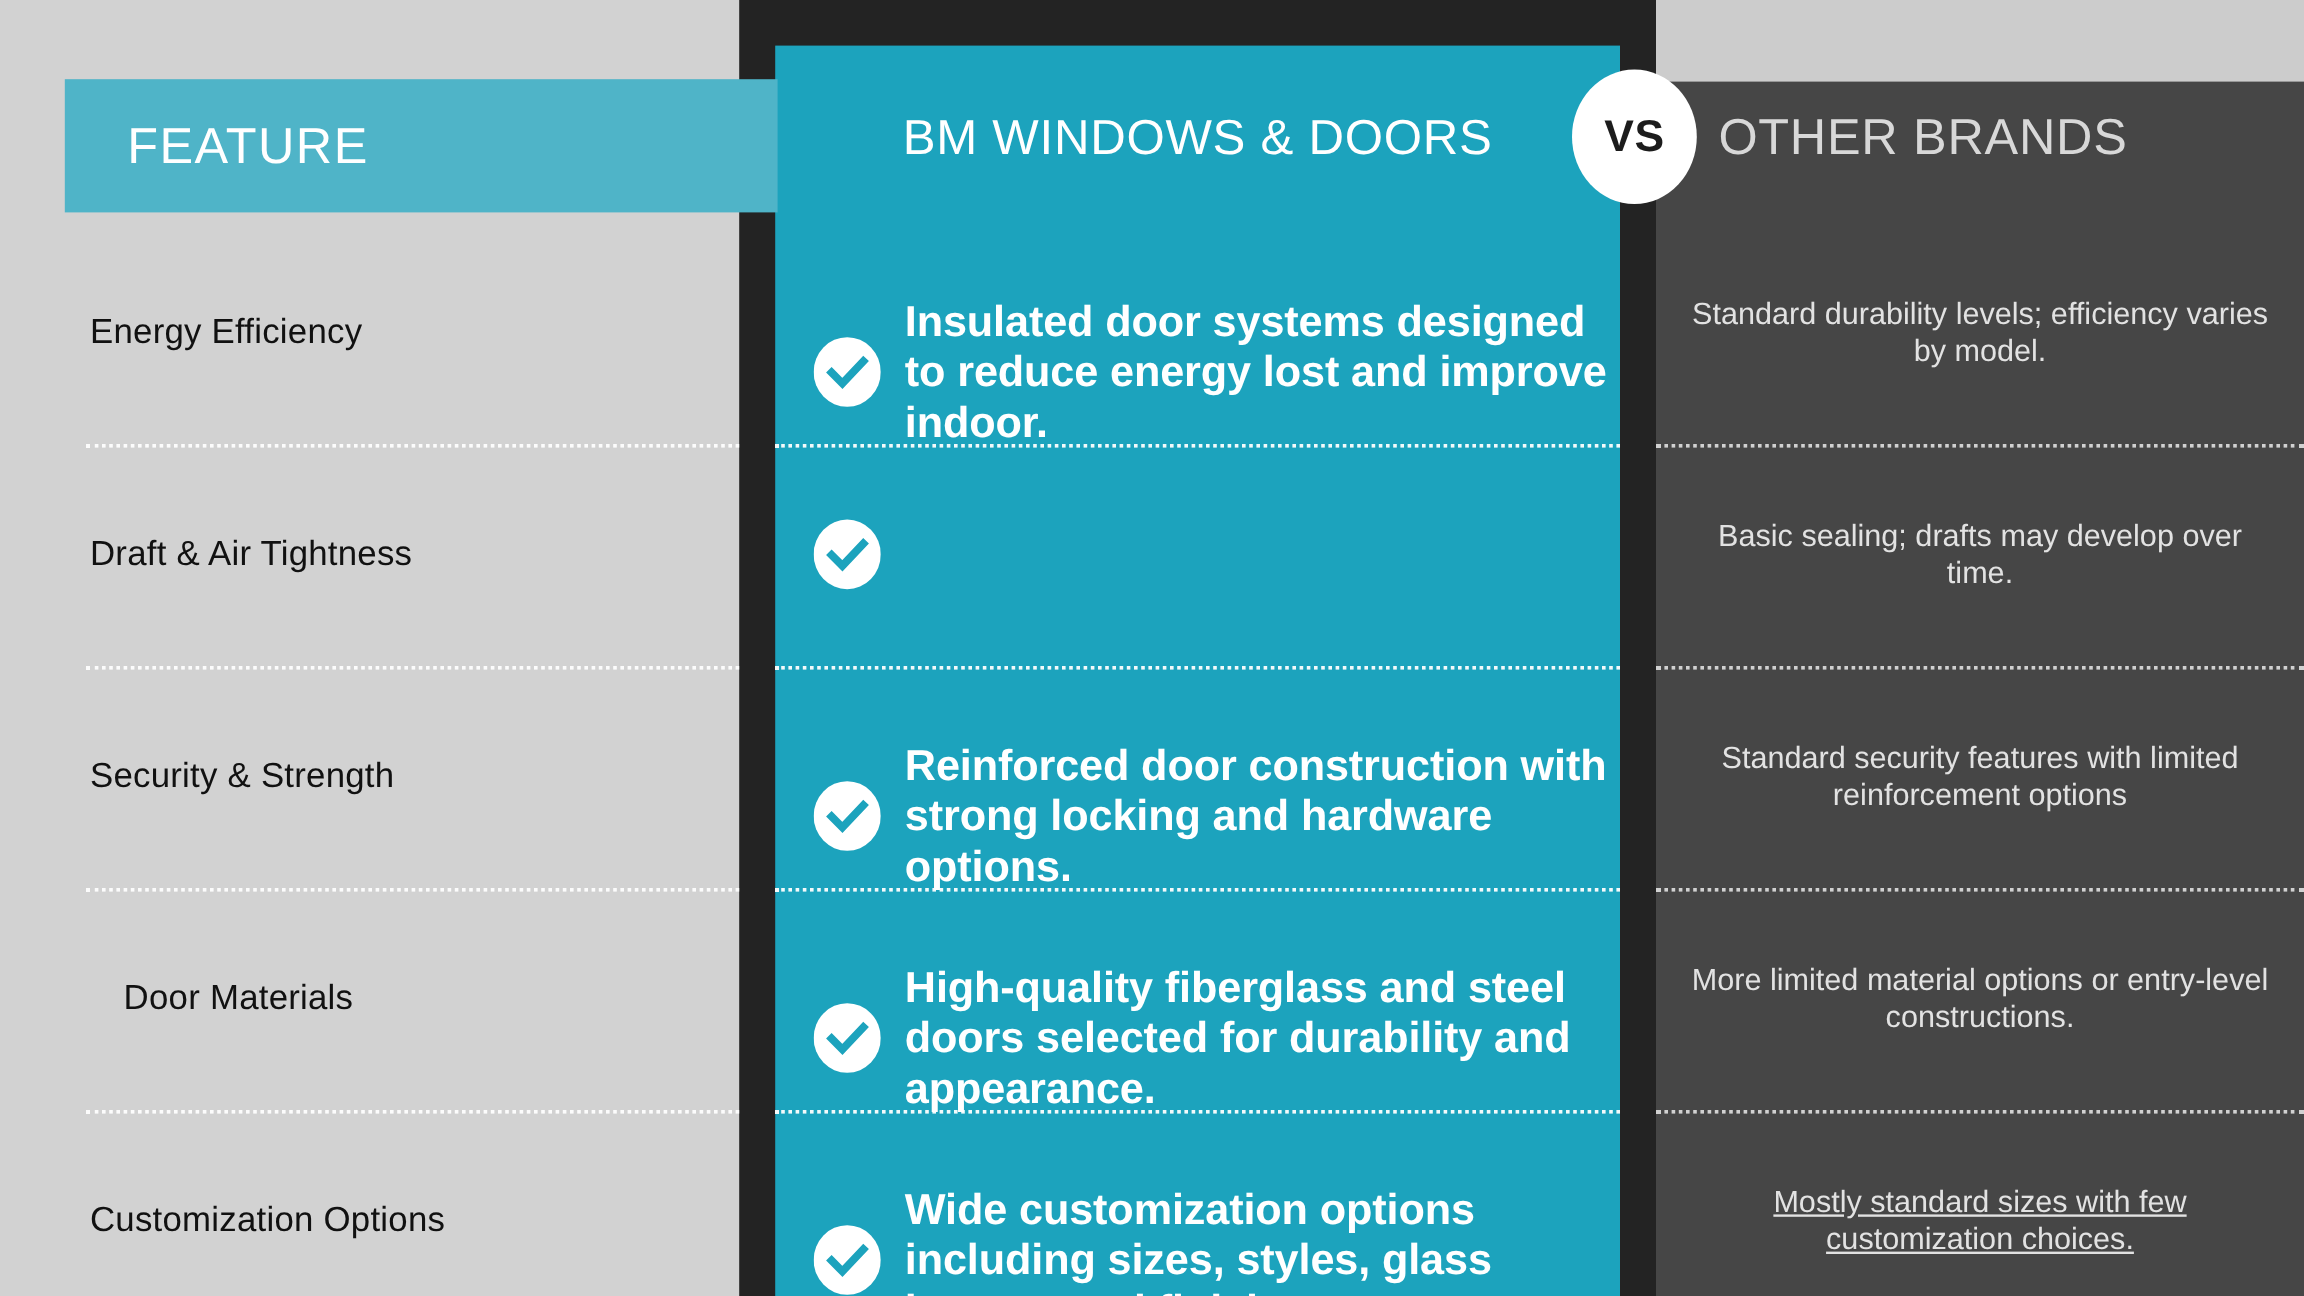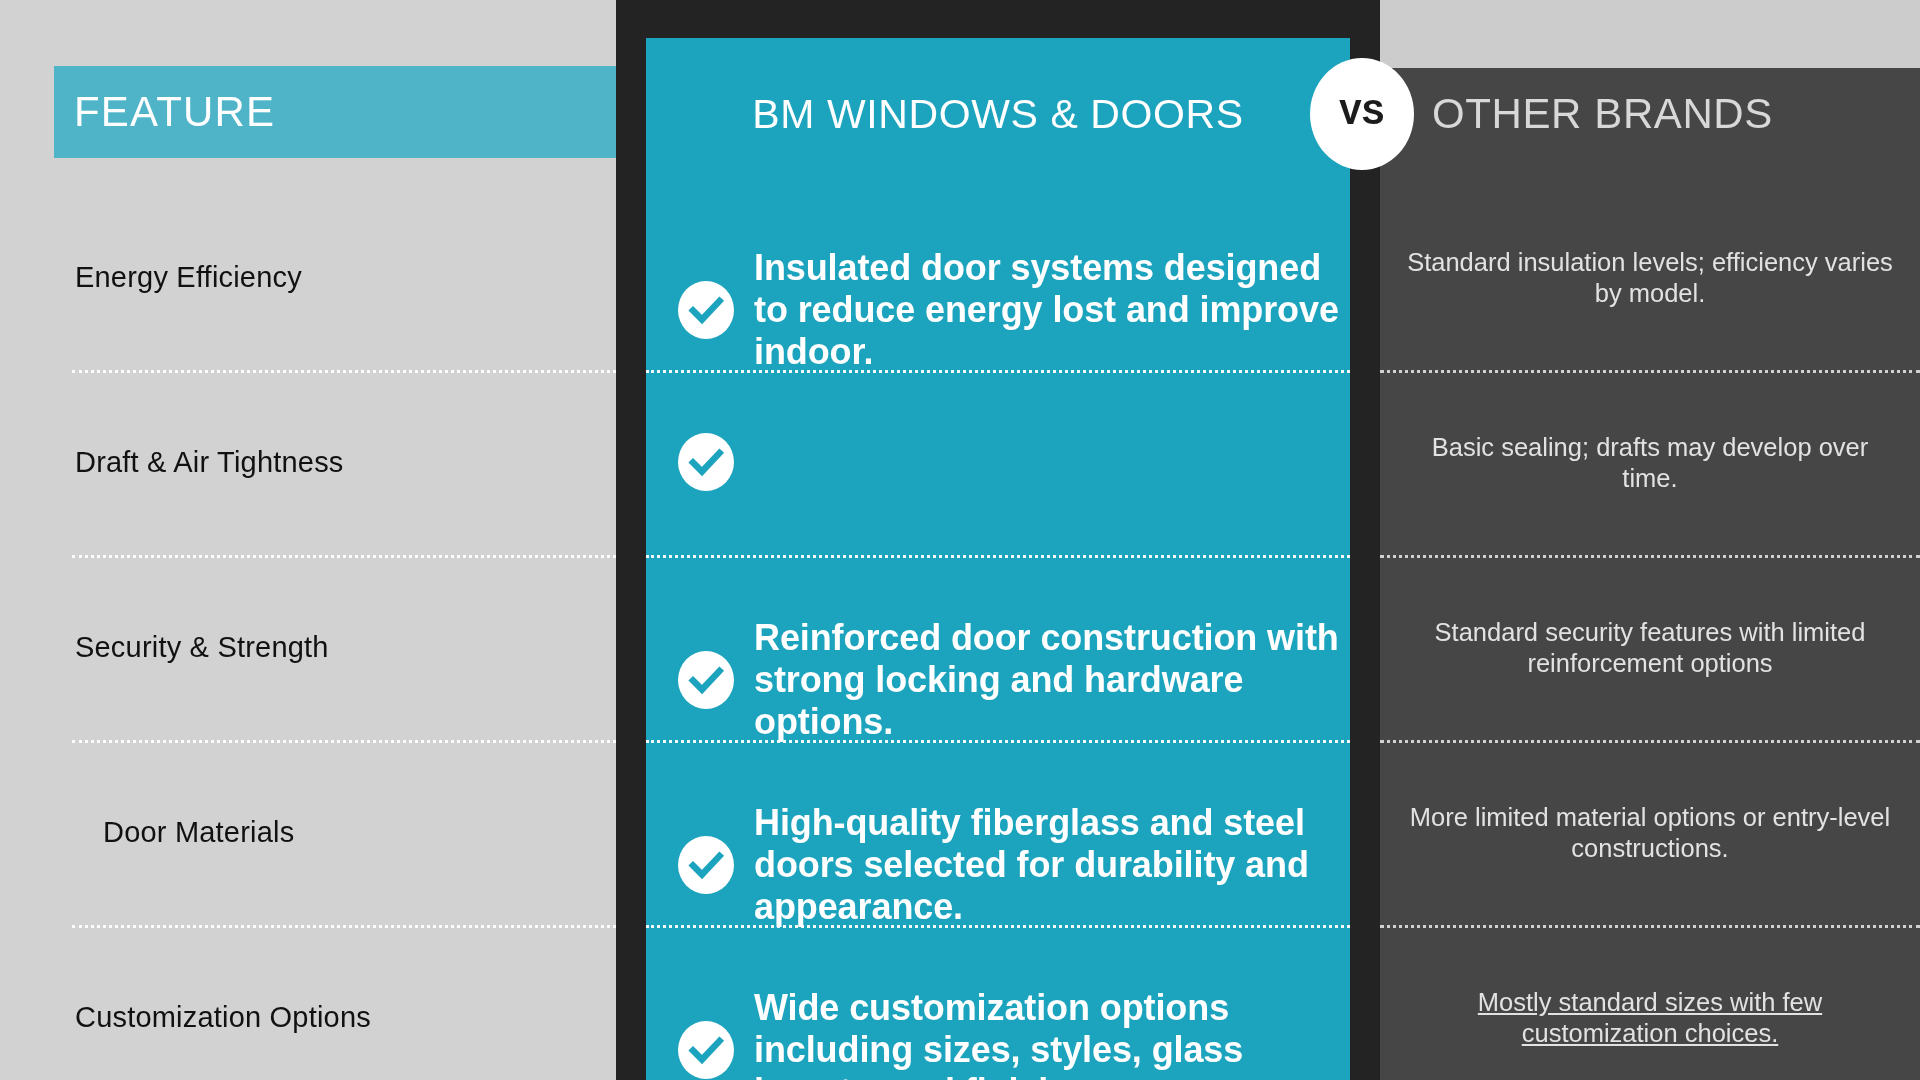--- a/index.html
+++ b/index.html
@@ -51,24 +51,25 @@
     position: absolute;
     left: 646px; top: 38px;
     width: 704px; height: 1042px;
     background: #1ca3bd;
   }
 
   
   .feature-bar {
     position: absolute;
     left: 54px; top: 66px;
-    width: 562px; height: 92px;
+    width: 562px; height: 111px;
     background: #4fb4c8;
     display: flex;
     align-items: center;
+    padding-left: 32px;
   }
   .feature-bar .label {
     color: #ffffff;
     font-size: 42px;
     letter-spacing: 1.2px;
     font-weight: 400;
     margin-left: 20px;
   }
 
   .center-title {
@@ -101,21 +102,20 @@
   .vs-badge {
     position: absolute;
     left: 1310px; top: 58px;
     width: 104px; height: 112px;
     border-radius: 50%;
     background: #ffffff;
     display: flex;
     align-items: center;
     justify-content: center;
     z-index: 9;
-    font-family: Liberation Mono, monospace;
   }
   .vs-badge span {
     color: #1c1c1c;
     font-size: 37px;
     font-weight: bold;
     letter-spacing: 0.5px;
   }
 
   
   .rows {
@@ -218,21 +218,21 @@
       <div class="row">
         <div class="row-inner">
           <div class="cell-feature" style="top: 76px;">Energy Efficiency</div>
           <div class="cell-center" style="top: 61.5px;">
             <span class="check-icon"><svg viewBox="0 0 56 60" width="56" height="60">
                 <ellipse cx="28" cy="30" rx="28" ry="29" fill="#ffffff"></ellipse>
                 <path d="M15 30.5 L24 39.5 L41.5 21" fill="none" stroke="#1CA3BD" stroke-width="6.5" stroke-linecap="square" stroke-linejoin="miter"></path>
               </svg></span>
             <div class="center-text">Insulated door systems designed to reduce energy lost and improve indoor.</div>
           </div>
-          <div class="cell-right" style="top: 61.5px;">Standard insulation levels; efficiency varies by model.</div>
+          <div class="cell-right" style="top: 61.5px;">Standard durability levels; efficiency varies by model.</div>
         </div>
         <div class="divider left" style="top: 185px;"></div>
         <div class="divider mid" style="top: 185px;"></div>
         <div class="divider right" style="top: 185px;"></div>
       </div>
       <div class="row">
         <div class="row-inner">
           <div class="cell-feature" style="top: 76px;">Draft &amp; Air Tightness</div>
           <div class="cell-center" style="top: 61.5px;">
             <span class="check-icon"><svg viewBox="0 0 56 60" width="56" height="60">

